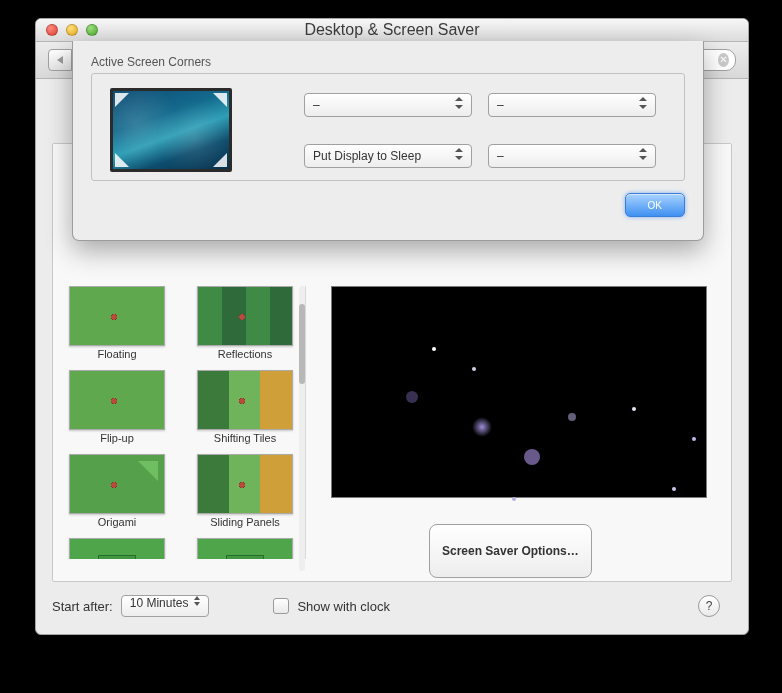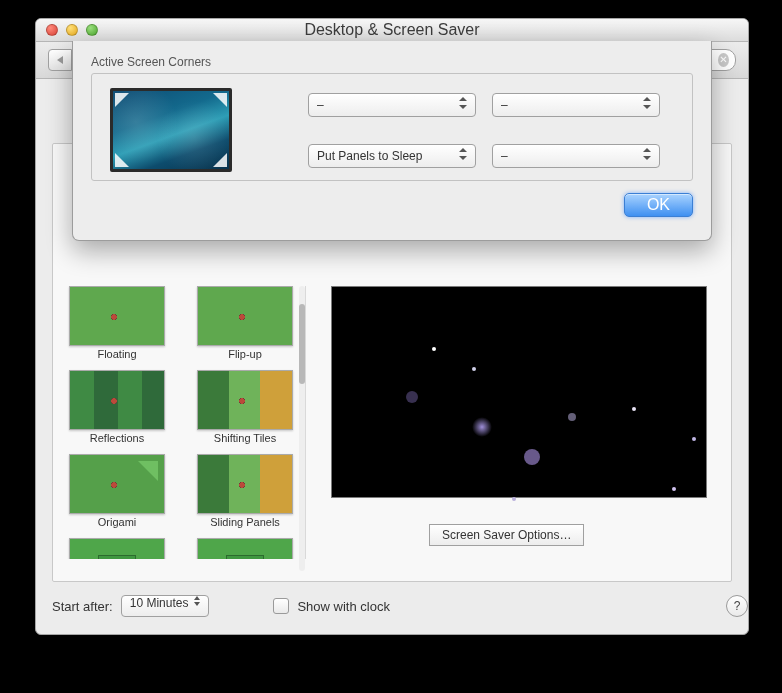--- a/index.html
+++ b/index.html
@@ -134,28 +134,29 @@
     position: absolute; border-radius: 50%;
   }
   .preview::before { width: 20px; height: 20px; left: 140px; top: 130px; background: radial-gradient(circle,#9e8ed8 0%,transparent 70%); box-shadow: 50px 30px 0 -2px rgba(173,148,230,.6), -70px -30px 0 -4px rgba(140,120,200,.4), 90px -10px 0 -6px rgba(200,190,240,.5); }
   .preview::after { width: 4px; height: 4px; left: 100px; top: 60px; background:#fff; box-shadow: 40px 20px #cfcfe8, 200px 60px #e7e2f4, 260px 90px #c0b6e4, 320px 30px #efeffa, 80px 150px #bab0dc, 240px 140px #d0c2ef; }
 
   .sso-btn {
     position: absolute; left: 376px; top: 380px;
   }
   .osx-btn {
     display: inline-flex; align-items: center;
-    height: 20px; padding: 0 12px; font-size: 12px;
-    border: 1px solid #a0a0a0; border-radius: 0;
+    height: 20px; padding: 16px 12px; font-size: 12px;
+    border: 1px solid #a0a0a0; border-radius: 8px;
     background: linear-gradient(#ffffff,#ededed);
     box-shadow: 0 1px 0 rgba(255,255,255,.5) inset;
+    font-weight: bold;
   }
 
   .footer {
-    position: absolute; left: 16px; right: 0; bottom: 16px; height: 28px;
+    position: absolute; left: 16px; right: 28px; bottom: 16px; height: 28px;
     display: flex; align-items: center; gap: 8px;
   }
   .popup {
     display: inline-flex; 
     height: 20px; padding: 0 8px; font-size: 12px;
     border: 1px solid #a0a0a0; border-radius: 4px;
     background: linear-gradient(#ffffff,#ededed);
     gap: 6px;
   }
   .popup .caret { display:inline-block; line-height:0; }
@@ -168,21 +169,21 @@
     display: inline-flex; align-items: center; justify-content: center; font-size: 12px; color: #444;
   }
 
   
   .sheet-dim {
     position: absolute; left: 0; right: 0; top: 0; bottom: 0;
     background: rgba(255,255,255,0.0);
   }
   .sheet {
     position: absolute;
-    left: 36px; right: 36px; top: 22px; height: 200px;
+    left: 36px; right: 44px; top: 22px; height: 200px;
     background: #ededed;
     border: 1px solid #9c9c9c; border-top: none;
     border-bottom-left-radius: 7px; border-bottom-right-radius: 7px;
     box-shadow: 0 10px 26px rgba(0,0,0,.32);
     padding: 14px 18px;
     box-sizing: border-box;
   }
   .sheet-title { font-size: 12px; color: #555; margin-bottom: 4px; }
   .corner-box {
     border: 1px solid #c2c2c2; border-radius: 3px;
@@ -227,21 +228,21 @@
   .cm-tl { left: 2px; top: 2px; }
   .cm-tr { right: 2px; top: 2px; transform: scaleX(-1); }
   .cm-bl { left: 2px; bottom: 2px; transform: scaleY(-1); }
   .cm-br { right: 2px; bottom: 2px; transform: scale(-1,-1); }
 
   .sheet-footer { display: flex; justify-content: flex-end; margin-top: 12px; }
   .aqua-btn {
     height: 22px; padding: 0 22px; border-radius: 5px;
     border: 1px solid #3b7fd4;
     background: linear-gradient(#a9d3ff,#3f90f1);
-    color: #fff; font-size: 16px;
+    color: #fff; font-size: 10px;
     display:inline-flex;align-items:center;justify-content:center;
     box-shadow: 0 1px 0 rgba(255,255,255,.5) inset, 0 0 4px rgba(84,153,255,.7);
   }
 </style>
 </head>
 <body>
 
 <div class="wrap">
   <div class="window">
 
@@ -276,26 +277,26 @@
 
       <div class="panel">
 
         <div class="saverlist">
           <div class="cells">
             <div class="cell">
                 <div class="thumb"></div>
                 <div>Floating</div>
               </div>
             <div class="cell">
+                <div class="thumb reflect"></div>
+                <div>Reflections</div>
+              </div>
+            <div class="cell">
                 <div class="thumb"></div>
                 <div>Flip-up</div>
-              </div>
-            <div class="cell">
-                <div class="thumb reflect"></div>
-                <div>Reflections</div>
               </div>
             <div class="cell">
                 <div class="thumb mosaic"></div>
                 <div>Shifting Tiles</div>
               </div>
             <div class="cell">
                 <div class="thumb ori"></div>
                 <div>Origami</div>
               </div>
             <div class="cell">
@@ -373,21 +374,21 @@
         </div>
 
         <div class="corner-popup" style="justify-self:start">
           <span>–</span>
           <span class="caret"><svg width="8" height="12">
                 <path d="M4 0 L8 4 L0 4 Z M0 8 L8 8 L4 12 Z" fill="#555"></path>
               </svg></span>
         </div>
 
         <div class="corner-popup" style="justify-self:end">
-          <span>Put Panels to Sleep</span>
+          <span>Put Display to Sleep</span>
           <span class="caret"><svg width="8" height="12">
                 <path d="M4 0 L8 4 L0 4 Z M0 8 L8 8 L4 12 Z" fill="#555"></path>
               </svg></span>
         </div>
 
         <div class="corner-popup" style="justify-self:start">
           <span>–</span>
           <span class="caret"><svg width="8" height="12">
                 <path d="M4 0 L8 4 L0 4 Z M0 8 L8 8 L4 12 Z" fill="#555"></path>
               </svg></span>

